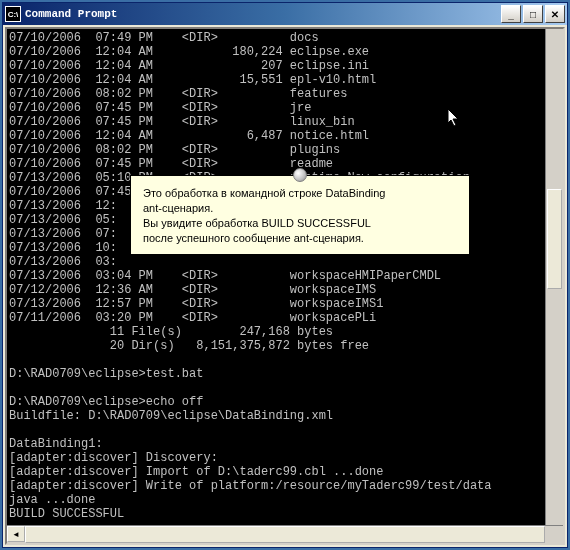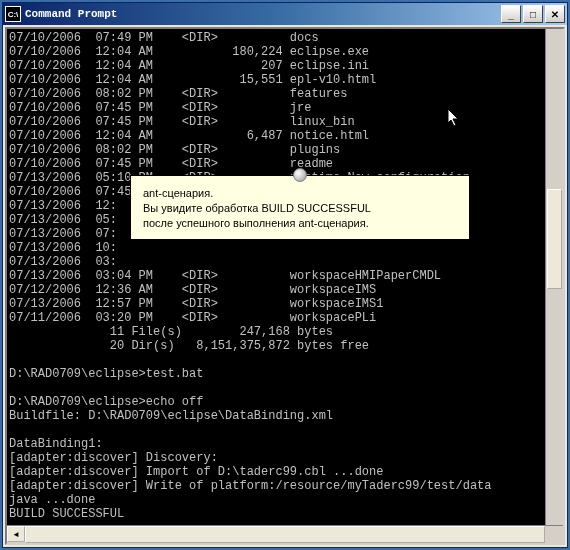--- a/index.html
+++ b/index.html
@@ -89,22 +89,23 @@
         <div class="hscroll-thumb"></div>
       </div>
       <div class="hscroll-btn">►</div>
       <div class="hscroll-corner"></div>
     </div>
   </div>
 </div>
 
 <div class="tooltip">
   <div class="tooltip-pin"></div>
+  <div>Это обработка в командной строке DataBinding</div>
   <div>ant-сценария.</div>
   <div>Вы увидите обработка BUILD SUCCESSFUL</div>
-  <div>после успешного выполнения ant-сценария.</div>
+  <div>после успешного сообщение ant-сценария.</div>
 </div>
 
 <div class="cursor-arrow">
   <svg viewBox="0 0 14 20">
       <path d="M1 1 L1 15 L4 12 L7 18 L9 17 L6 11 L11 11 Z" fill="#fff" stroke="#000" stroke-width="1"></path>
     </svg>
 </div>
 
 </body></html>

